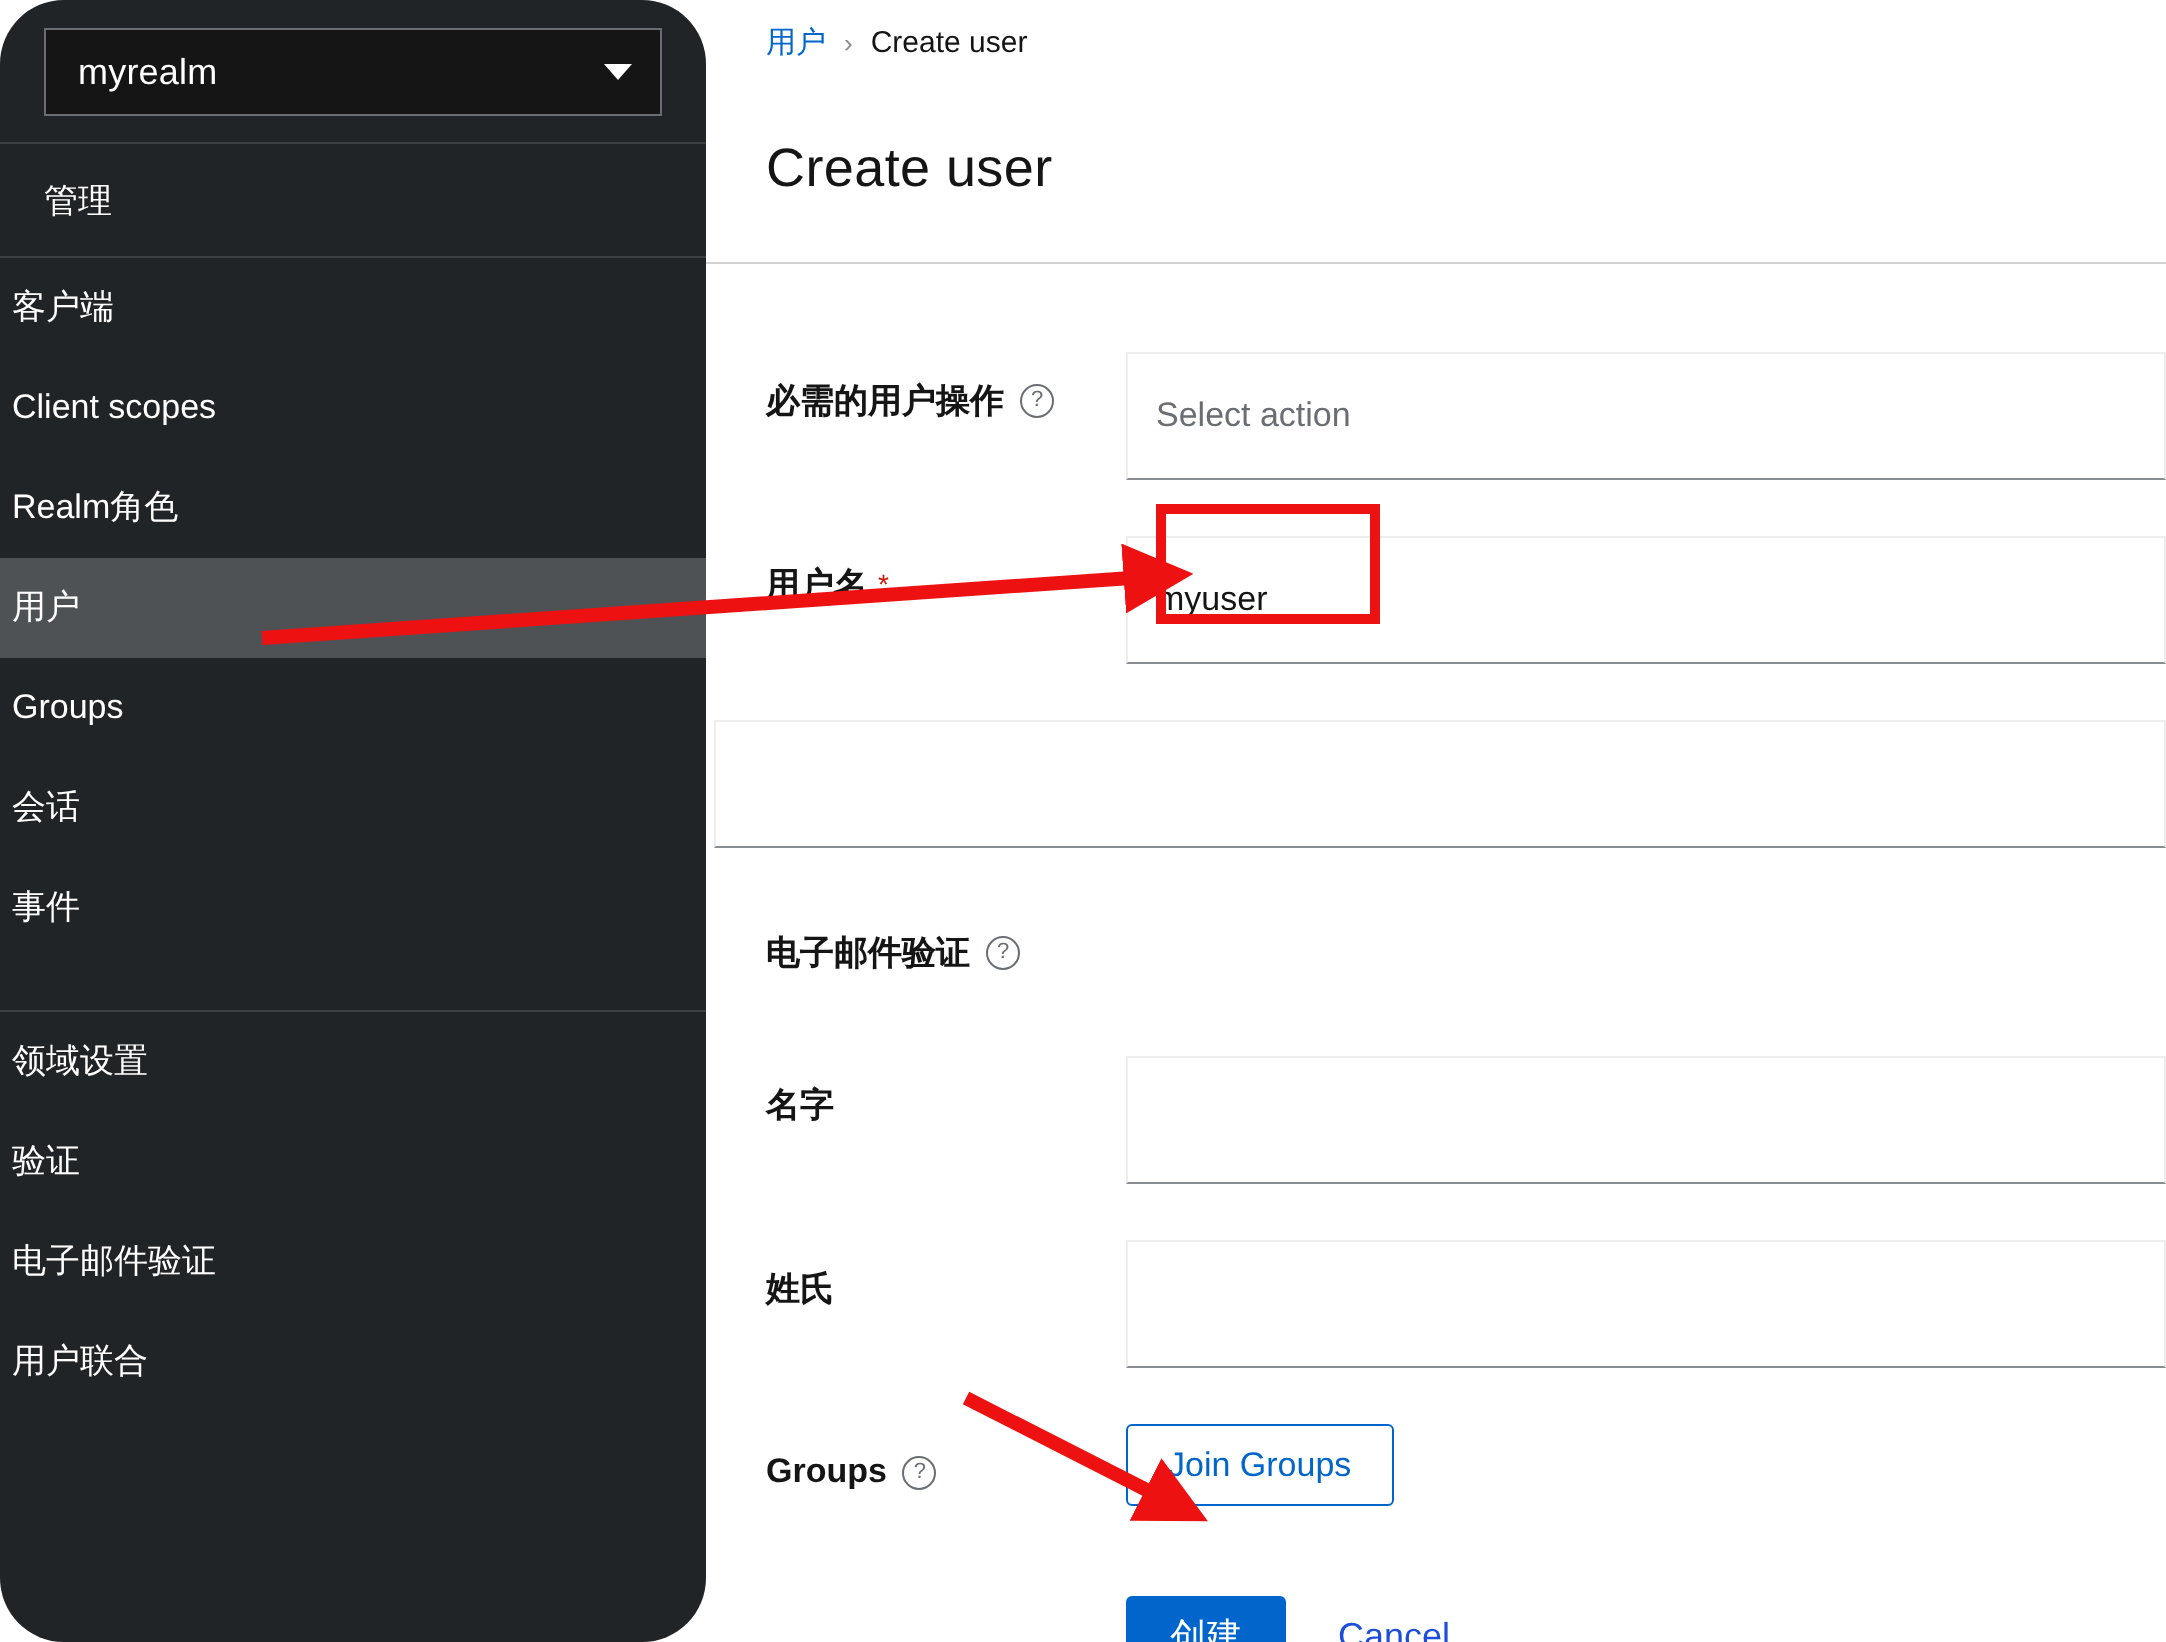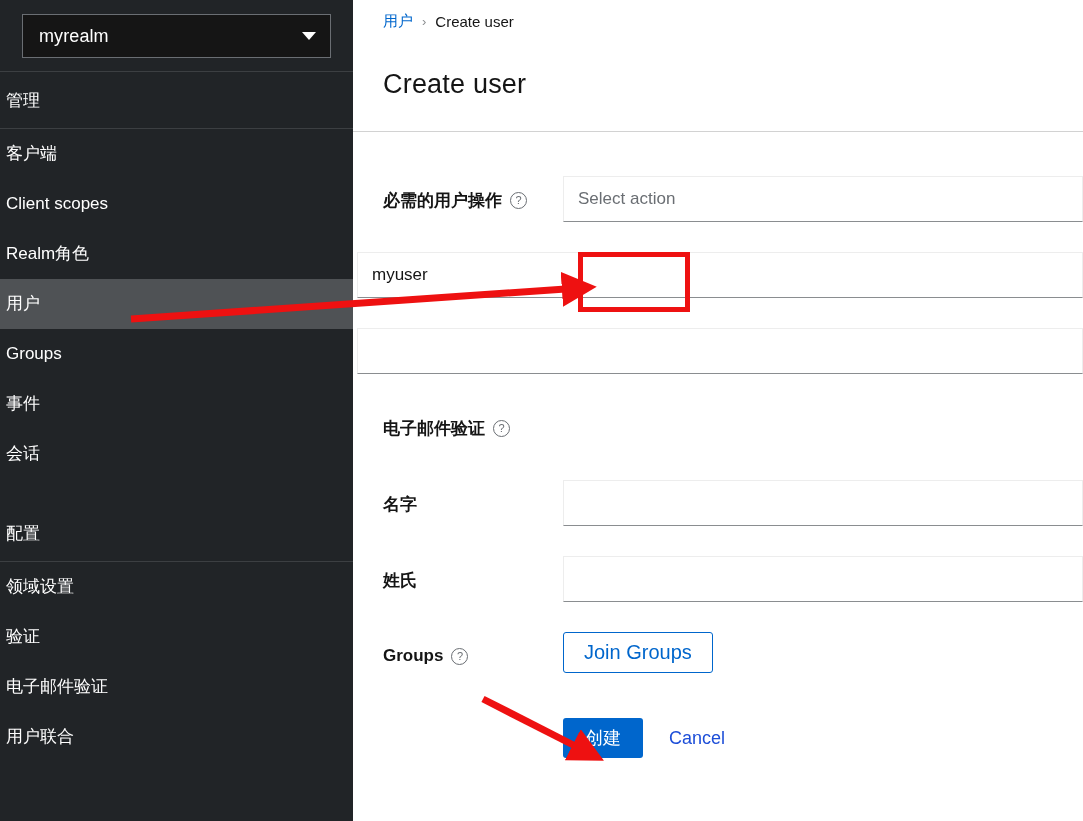--- a/index.html
+++ b/index.html
@@ -23,20 +23,21 @@
 
   
   .sidebar {
     width: 353px;
     height: 821px;
     background: #212427;
     flex: 0 0 353px;
     box-sizing: border-box;
     position: relative;
     overflow: hidden;
+    border-radius: 32px;
   }
   .realm-wrap {
     padding: 14px 22px 13px 22px;
   }
   .realm-select {
     height: 44px;
     border: 1px solid #6a6e73;
     background: #151515;
     display: flex;
     align-items: center;
@@ -58,21 +59,21 @@
     border-top: 8px solid #ffffff;
   }
   .nav-divider {
     height: 1px;
     background: #3c3f42;
     width: 100%;
   }
   .nav-section-title {
     color: #ffffff;
     font-size: 17px;
-    padding: 17px 0 16px 6px;
+    padding: 17px 0 16px 22px;
     font-weight: 400;
   }
   .nav-item {
     color: #ffffff;
     font-size: 17px;
     padding: 14px 0 14px 6px;
     cursor: pointer;
     line-height: 22px;
   }
   .nav-item.active {
@@ -166,21 +167,21 @@
     font-weight: normal;
     cursor: pointer;
     flex: 0 0 17px;
     box-sizing: border-box;
   }
   .field-area {
     flex: 1 1 auto;
     padding-left: 4px;
   }
   .text-input {
-    height: 46px;
+    height: 64px;
     width: 100%;
     box-sizing: border-box;
     border: 1px solid #ededed;
     border-bottom: 1px solid #8a8d90;
     background: #ffffff;
     font-size: 17px;
     color: #151515;
     padding: 0 14px;
     font-family: "Liberation Sans", sans-serif;
     outline: none;
@@ -222,21 +223,21 @@
   .btn-secondary {
     display: inline-flex;
     align-items: center;
     justify-content: center;
     height: 41px;
     padding: 0 20px;
     border: 1px solid #06c;
     border-radius: 3px;
     color: #06c;
     background: #ffffff;
-    font-size: 20px;
+    font-size: 17px;
     cursor: pointer;
     font-family: "Liberation Sans", sans-serif;
   }
   .actions {
     display: flex;
     align-items: center;
     gap: 8px;
     padding-left: 210px;
     margin-top: 38px;
   }
@@ -294,26 +295,25 @@
 
     <div class="nav-divider"></div>
     <div class="nav-section-title">管理</div>
     <div class="nav-divider"></div>
 
     <div class="nav-item">客户端</div>
     <div class="nav-item">Client scopes</div>
     <div class="nav-item">Realm角色</div>
     <div class="nav-item active">用户</div>
     <div class="nav-item">Groups</div>
+    <div class="nav-item">会话</div>
     <div class="nav-item">事件</div>
-    <div class="nav-item">会话</div>
 
     <div class="nav-gap"></div>
 
-    <div class="nav-section-title">配置</div>
     <div class="nav-divider"></div>
 
     <div class="nav-item">领域设置</div>
     <div class="nav-item">验证</div>
     <div class="nav-item">电子邮件验证</div>
     <div class="nav-item">用户联合</div>
 
   </aside>
 
   <main class="main">
@@ -333,20 +333,24 @@
         <div class="form-label">
           <span>必需的用户操作</span>
           <span class="help-icon">?</span>
         </div>
         <div class="field-area">
           <div class="text-input placeholder">Select action</div>
         </div>
       </div>
 
       <div class="form-row">
+        <div class="form-label">
+          <span>用户名</span>
+          <span class="req-star">*</span>
+        </div>
         <div class="field-area">
           <div class="text-input">myuser</div>
         </div>
       </div>
 
       <div class="form-row">
         <div class="field-area">
           <div class="text-input"></div>
         </div>
       </div>

